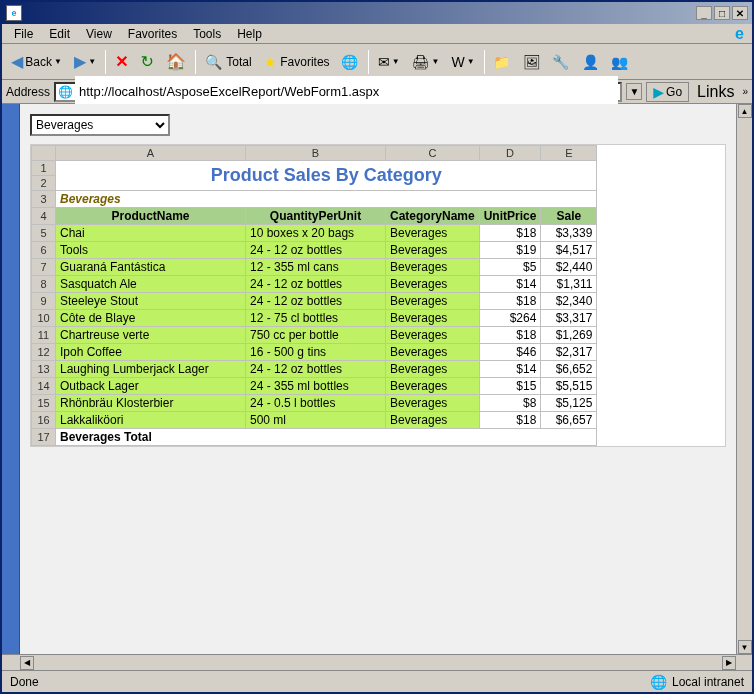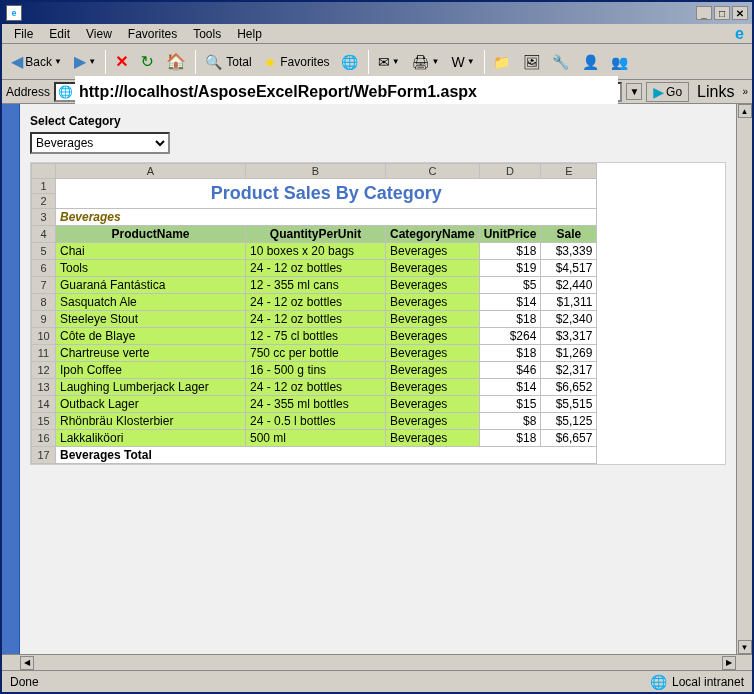--- a/index.html
+++ b/index.html
@@ -175,42 +175,41 @@
     </div>
     <div class="toolbar-btn">
       <span style="font-size:14px;">👥</span>
     </div>
   </div>
 
   <div class="address-bar">
     <span class="address-label">Address</span>
     <div style="display:flex;align-items:center;flex:1;border:2px inset #888;background:white;height:20px;padding:0 2px;">
       <span style="font-size:12px;color:#00a0e9;margin-right:2px;">🌐</span>
-      <input type="text" class="address-input" style="flex: 1 1 0%; border: none; outline: none; font-size: 16px; height: 32px; font-weight: bold;" value="http://localhost/AsposeExcelReport/WebForm1.aspx">
+      <input type="text" class="address-input" style="flex: 1 1 0%; border: none; outline: none; font-size: 13px; height: 32px;" value="http://localhost/AsposeExcelReport/WebForm1.aspx">
     </div>
     <div style="display:flex;align-items:center;gap:1px;">
       <span style="font-size:10px;padding:2px;border:1px solid #888;background:#d4d0c8;cursor:pointer;">▼</span>
     </div>
     <div class="go-btn">
       <span style="color:#00a0c0;font-size:14px;">▶</span>
       <span>Go</span>
     </div>
     <span class="links-btn">Links</span>
     <span style="font-size:10px;cursor:pointer;">»</span>
   </div>
 
   <div class="content">
     <div style="display:flex;flex:1;overflow:hidden;">
 
       <div style="width:18px;background:#4472c4;border-right:1px solid #2255aa;"></div>
 
       <div style="flex:1;padding:10px;overflow:auto;background:#f0f0f0;">
 
         <div class="form-section">
-          <div class="form-label">Select Category</div>
           <div class="form-row">
             <select class="category-select">
               <option>Beverages</option>
               <option>Condiments</option>
               <option>Confections</option>
               <option>Dairy Products</option>
               <option>Grains/Cereals</option>
               <option>Meat/Poultry</option>
               <option>Produce</option>
               <option>Seafood</option>

